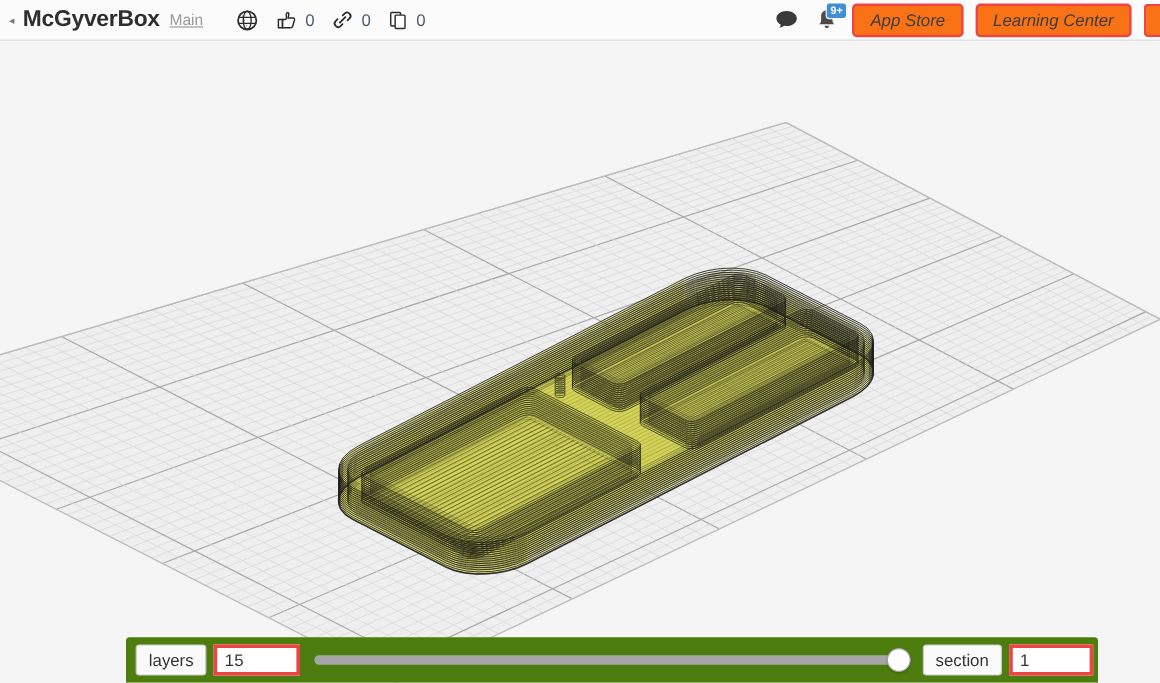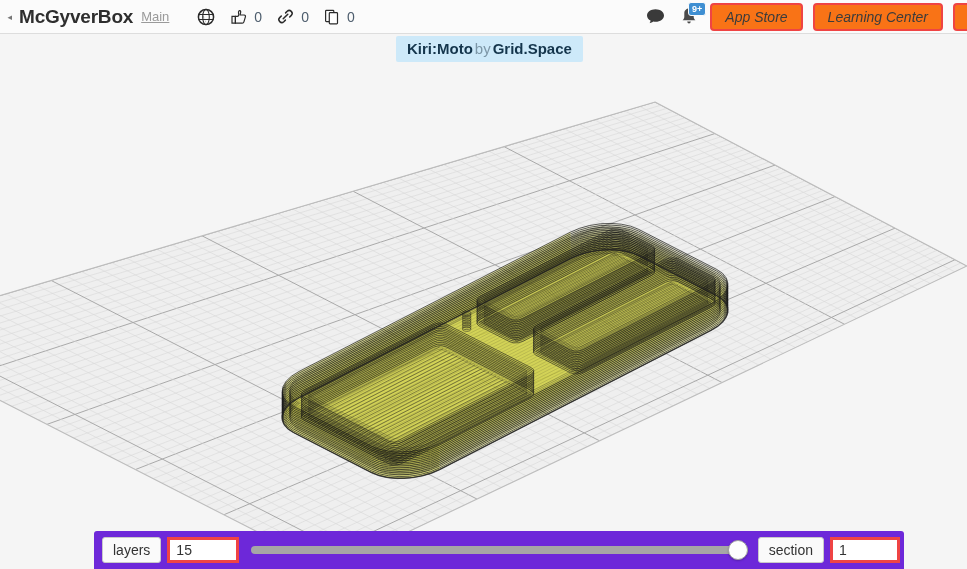--- a/index.html
+++ b/index.html
@@ -73,22 +73,22 @@
     position: absolute; left: 0; top: 34px; width: 967px; height: 535px;
     background: #f5f5f5; overflow: hidden;
   }
   .plate-wrap {
     position: absolute; left: 0; top: 0; width: 967px; height: 535px;
   }
   .plate-svg { position: absolute; left: 0; top: 0; }
 
   
   .ctrl-bar {
-    position: absolute; left: 94px; bottom: 0px; width: 810px; height: 38px;
-    background: #6d28d9;
+    position: absolute; left: 105px; bottom: 0px; width: 810px; height: 38px;
+    background: #4d7c0f;
     display: flex; align-items: center; gap: 0px; z-index: 50;
     border-radius: 3px 3px 0 0;
   }
   .ctrl-btn {
     height: 26px; background: #fafafa; border: 1px solid #c9c9c9;
     border-radius: 3px; font-size: 14px; color: #333;
     padding: 0 10px; display: flex; align-items: center; cursor: pointer;
     font-family: "Liberation Sans", sans-serif;
   }
   .ctrl-input {
@@ -190,23 +190,20 @@
         </svg>
         <span class="badge">9+</span>
       </span>
 
       <button class="hdr-btn">App Store</button>
       <button class="hdr-btn">Learning Center</button>
       <button class="hdr-btn hdr-btn-cut"></button>
     </div>
   </div>
 
-  <div class="kiri-banner">
-    <b>Kiri:Moto</b><span class="by">by</span><b>Grid.Space</b>
-  </div>
 
   <div class="viewport">
     <div class="plate-wrap">
       <svg class="plate-svg" width="967" height="535" viewBox="0 0 967 535">
         <defs>
           <clipPath id="plateClip">
             <polygon points="655,68 967,232 330,535 -130,300"></polygon>
           </clipPath>
           <g id="modelLayers"></g>
         </defs>

